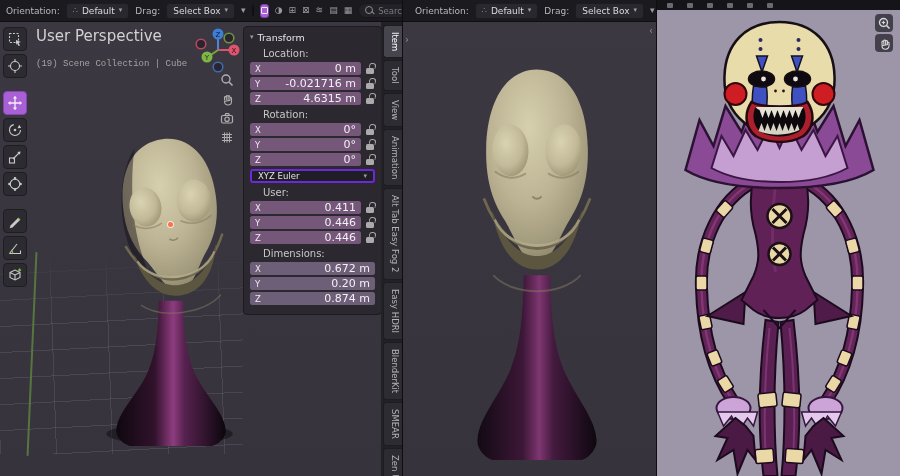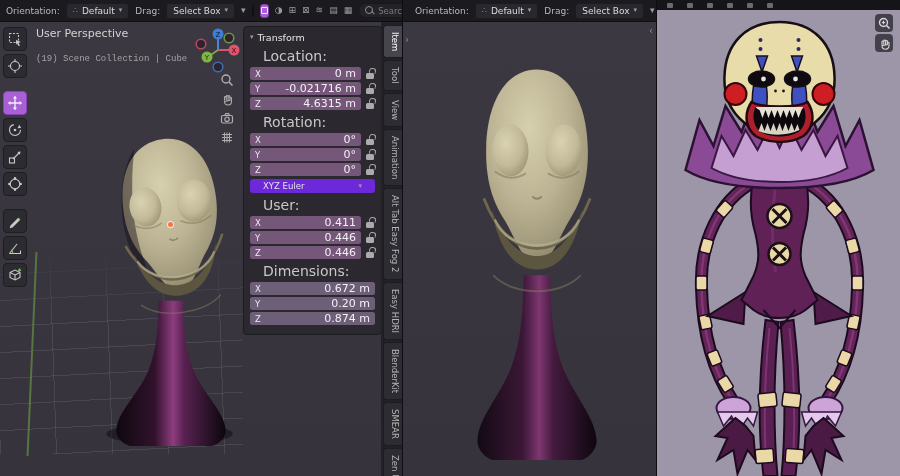--- a/index.html
+++ b/index.html
@@ -30,51 +30,51 @@
   
   #vp1{position:absolute;left:0;top:0;width:403px;height:476px;background:#393640;border-right:1px solid #0e0d11;overflow:hidden;}
   #vp1 .view-bg{position:absolute;left:0;top:22px;right:0;bottom:0;background:linear-gradient(#3b3841,#36333d);}
   .gridfloor{position:absolute;left:0;top:248px;width:243px;height:206px;
     background-image:repeating-linear-gradient(88deg,rgba(118,114,128,.30) 0 1px,transparent 1px 56px),
                      repeating-linear-gradient(177deg,rgba(118,114,128,.30) 0 1px,transparent 1px 26px);
     -webkit-mask-image:linear-gradient(to bottom,transparent,#000 35%);
             mask-image:linear-gradient(to bottom,transparent,#000 35%);}
   .yaxis{position:absolute;left:31px;top:252px;width:2px;height:204px;background:#5d8140;opacity:.85;transform:rotate(2.5deg);}
   .overlay-text{position:absolute;left:36px;top:27px;line-height:1.25;}
-  .overlay-text .l1{font-size:11px;color:#d2d2d2;}
+  .overlay-text .l1{font-size:15px;color:#d2d2d2;}
   .overlay-text .l2{font-size:9px;color:#a3a3a3;margin-top:13px;font-family:Liberation Mono, monospace;}
   .toolcol{position:absolute;left:3px;top:27px;width:25px;display:flex;flex-direction:column;gap:3px;}
   .toolbtn{width:24px;height:24px;border-radius:4px;background:#2c2b31;border:1px solid #1e1d22;
     display:flex;align-items:center;justify-content:center;cursor:pointer;}
   .toolbtn.active{background:#a95fd6;border-color:#8645b3;}
   .toolgap{height:7px;}
   .cursor3d{position:absolute;left:168px;top:222px;width:5px;height:5px;border-radius:50%;
     background:#ff7043;box-shadow:0 0 0 1px rgba(255,255,255,.7);}
   
   .gizmo{position:absolute;left:195px;top:27px;}
   .navicons{position:absolute;left:219px;top:72px;display:flex;flex-direction:column;gap:3px;}
   .navbtn{width:16px;height:16px;display:flex;align-items:center;justify-content:center;cursor:pointer;opacity:.85;}
 
   
   .npanel{position:absolute;left:243px;top:26px;width:139px;background:#2b292f;border:1px solid #1c1b20;
     border-radius:4px;padding:5px 6px 7px 6px;}
   .npanel-header{display:flex;align-items:center;gap:4px;font-size:9.5px;color:#e6e6e6;margin-bottom:5px;cursor:pointer;}
-  .sec-label{font-size:14px;color:#c7c7c7;margin:4px 0 3px 1px;padding-left:12px;}
+  .sec-label{font-size:10px;color:#c7c7c7;margin:4px 0 3px 1px;padding-left:12px;}
   .pline{display:flex;align-items:center;gap:4px;margin-bottom:2px;}
   .prow{flex:1;display:flex;align-items:center;justify-content:space-between;height:13px;
     background:#75577a;border-radius:2.5px;padding:0 5px;cursor:pointer;}
   .prow.dim{background:#6e5f78;}
   .paxis{font-size:8.5px;color:#efeaf1;}
   .pval{font-size:11px;color:#f4f0f6;}
   .lock{position:relative;width:10px;height:12px;flex:none;cursor:pointer;}
   .lock::before{content:"";position:absolute;left:3px;top:0;width:5px;height:5px;border:1.2px solid #ababab;
     border-bottom:none;border-radius:3px 3px 0 0;transform:translateX(1px) rotate(8deg);}
   .lock::after{content:"";position:absolute;left:1px;bottom:1px;width:8px;height:6px;background:#ababab;border-radius:1.5px;}
   .euler{display:flex;align-items:center;justify-content:space-between;height:14px;background:#1f1e24;
-    border:7px solid #6d28d9;border-radius:3px;padding:0 6px;margin:3px 0 2px 0;font-size:8.5px;color:#e4e4e4;cursor:pointer;}
+    border:2px solid #6d28d9;border-radius:3px;padding:0 6px;margin:3px 0 2px 0;font-size:8.5px;color:#e4e4e4;cursor:pointer;}
 
   
   .tabcol{position:absolute;right:0;top:22px;bottom:0;width:21px;background:#222126;overflow:hidden;
     display:flex;flex-direction:column;gap:2px;padding-top:3px;}
   .vtab{writing-mode:vertical-rl;font-size:8.5px;color:#b4b4b4;background:#2d2c32;border:1px solid #1d1c21;
     border-right:none;border-radius:3px 0 0 3px;padding:6px 2px;margin-left:2px;cursor:pointer;flex:none;}
   .vtab.active{background:#46444d;color:#ffffff;}
 
   
   #vp2{position:absolute;left:403px;top:0;width:254px;height:476px;background:#3a3640;border-right:1px solid #0e0d11;overflow:hidden;}

